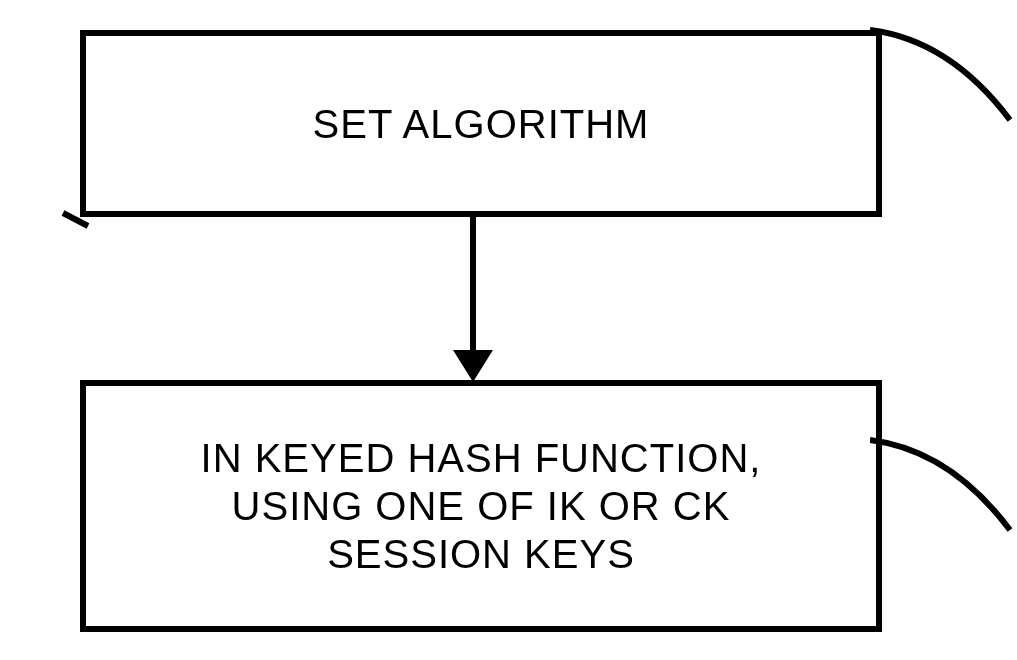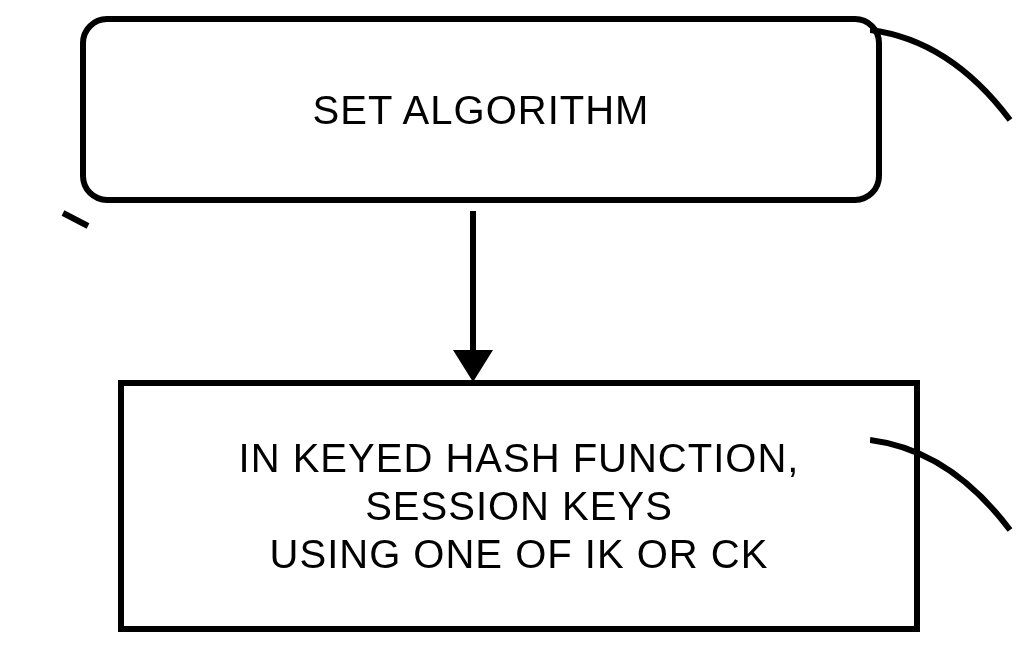--- a/index.html
+++ b/index.html
@@ -20,31 +20,29 @@
       flex-direction: column;
       justify-content: center;
       align-items: center;
       font-size: 40px;
       font-weight: normal;
       line-height: 1.2;
       letter-spacing: 1px;
     }
     .box1 {
       left: 80px;
-      top: 16px;
+      top: 30px;
       width: 790px;
       height: 175px;
-      border-radius: 27px;
     }
     .box2 {
       left: 80px;
       top: 380px;
       width: 790px;
       height: 240px;
-      margin-left: 38px;
     }
     .arrow-line {
       position: absolute;
       left: 470px;
       top: 211px;
       width: 6px;
       height: 145px;
       background: black;
     }
     .arrow-head {
@@ -66,22 +64,22 @@
 
 <div class="box box1">
   <div class="line-item">SET ALGORITHM</div>
 </div>
 
 <div class="arrow-line"></div>
 <div class="arrow-head"></div>
 
 <div class="box box2">
   <div class="line-item">IN KEYED HASH FUNCTION,</div>
+  <div class="line-item">USING ONE OF IK OR CK</div>
   <div class="line-item">SESSION KEYS</div>
-  <div class="line-item">USING ONE OF IK OR CK</div>
 </div>
 
 <svg style="position:absolute; left:870px; top:20px; width:150px; height:110px;">
   <path d="M 0 10 Q 80 20 140 100" stroke="black" stroke-width="6" fill="none"></path>
 </svg>
 
 <svg style="position:absolute; left:870px; top:430px; width:150px; height:110px;">
   <path d="M 0 10 Q 80 20 140 100" stroke="black" stroke-width="6" fill="none"></path>
 </svg>
 

